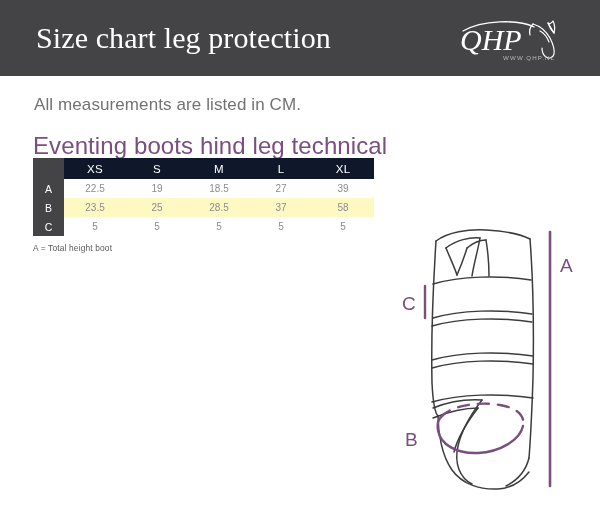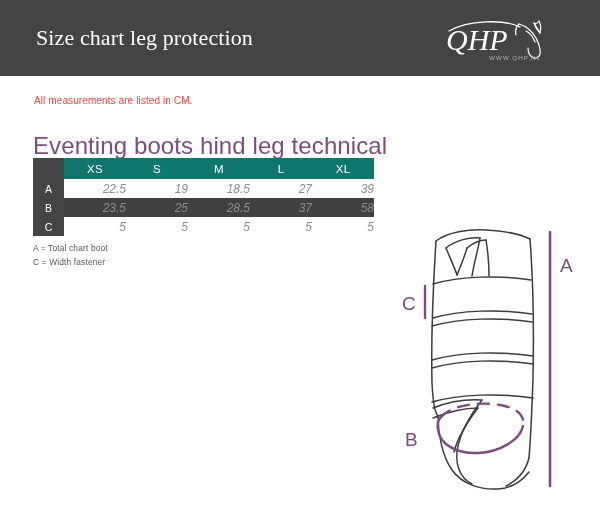--- a/index.html
+++ b/index.html
@@ -21,51 +21,51 @@
     left: 0; top: 0;
     width: 600px;
     height: 76px;
     background: #444345;
     display: flex;
     align-items: center;
   }
   .header-title {
     color: #ffffff;
     font-family: "Liberation Serif", serif;
-    font-size: 22px;
+    font-size: 30px;
     font-weight: 400;
     letter-spacing: 0.1px;
     margin-left: 36px;
     white-space: nowrap;
   }
   .logo-block {
     position: absolute;
-    left: 446px;
+    left: 460px;
     top: 18px;
     width: 120px;
     height: 46px;
   }
   .logo-svg { display: block; }
   .logo-url {
     position: absolute;
     left: 43px;
     top: 36px;
     color: #b9b8ba;
     font-size: 6.2px;
     letter-spacing: 1.1px;
     font-family: "Liberation Sans", sans-serif;
   }
 
   
   .measure-note {
     position: absolute;
     left: 34px;
     top: 95px;
-    font-size: 10px;
-    color: #ef4444;
+    font-size: 17px;
+    color: #737373;
     letter-spacing: 0.1px;
   }
   .chart-title {
     position: absolute;
     left: 33px;
     top: 132px;
     font-size: 24px;
     color: #7a4e7e;
     letter-spacing: 0.1px;
     white-space: nowrap;
@@ -80,47 +80,46 @@
     border-collapse: collapse;
     table-layout: fixed;
   }
   .size-table td, .size-table th {
     padding: 0;
     margin: 0;
     height: 19px;
     font-weight: 400;
   }
   .size-table thead th {
-    background: #0f766e;
+    background: #0f172a;
     color: #ffffff;
     font-size: 11.5px;
     text-align: center;
     height: 21px;
     letter-spacing: 0.3px;
   }
   .size-table thead th.corner {
     width: 31px;
     background: #444345;
   }
   .row-label {
     background: #444345;
     color: #ffffff;
     font-size: 10.5px;
     text-align: center;
     width: 31px;
   }
   .cell {
-    text-align: right;
-    font-size: 12px;
+    text-align: center;
+    font-size: 10px;
     color: #8d8c8e;
     background: #ffffff;
-    font-style: italic;
   }
   tr.alt .cell {
-    background: #404040;
+    background: #fef9c3;
   }
 
   
   .legend {
     position: absolute;
     left: 33px;
     top: 241px;
   }
   .legend-line {
     font-size: 8.4px;
@@ -209,22 +208,21 @@
       <td class="cell">5</td>
       <td class="cell">5</td>
       <td class="cell">5</td>
       <td class="cell">5</td>
       <td class="cell">5</td>
     </tr>
   </tbody>
 </table>
 
 <div class="legend">
-  <div class="legend-line">A = Total chart boot</div>
-  <div class="legend-line">C = Width fastener</div>
+  <div class="legend-line">A = Total height boot</div>
 </div>
 
 <div class="diagram">
   <svg width="200" height="285" viewBox="0 0 200 285">
 
     <g stroke="#3c3b3d" stroke-width="1.5" fill="none" stroke-linejoin="round" stroke-linecap="round">
 
       <path d="M36 23 C 33 70, 31 120, 32 165 C 33 185, 35 195, 38 198"></path>
 
       <path d="M36 23 C 48 14, 68 11, 86 12 C 104 13, 120 16, 130 21"></path>

